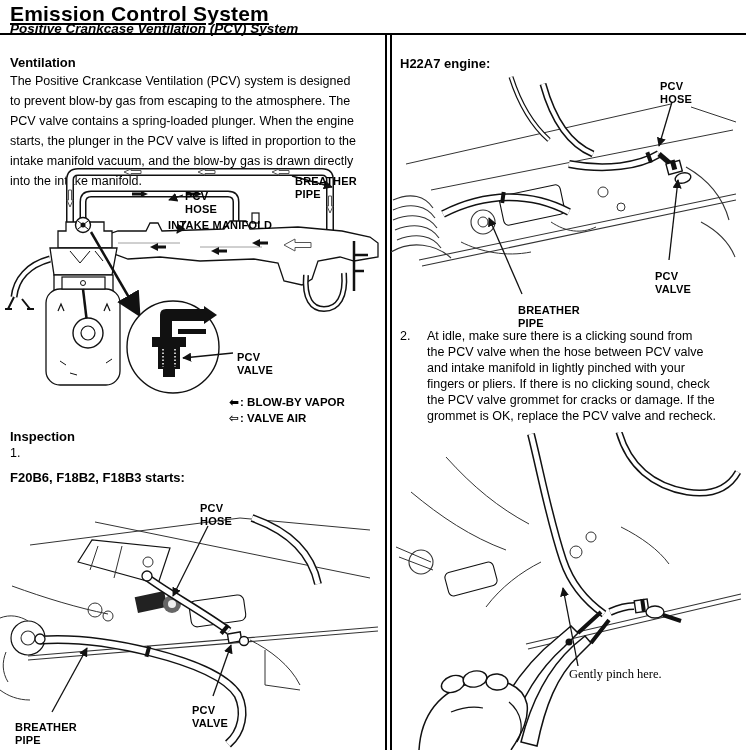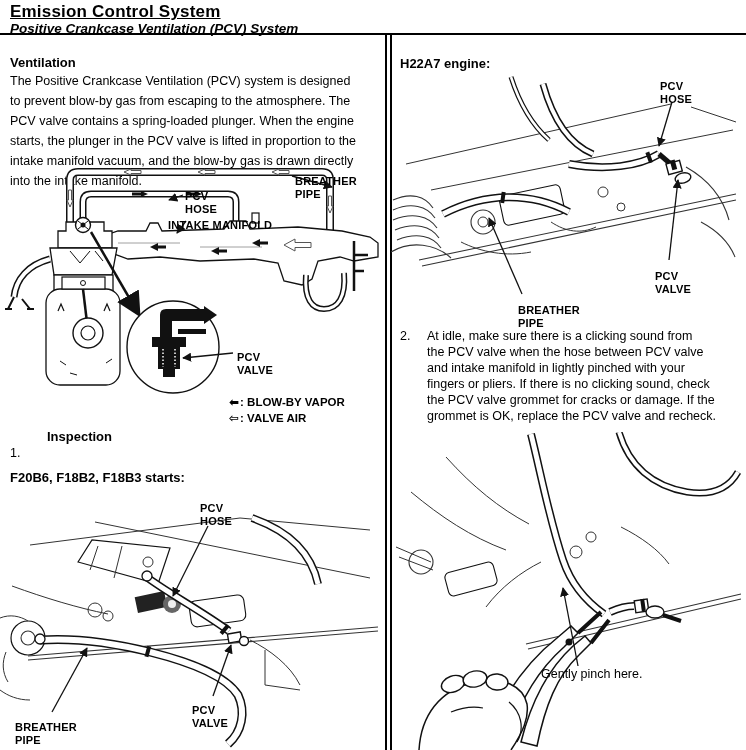--- a/index.html
+++ b/index.html
@@ -3,21 +3,21 @@
 <meta charset="utf-8">
 <style>
   html,body{margin:0;padding:0;}
   body{
     width:746px;height:750px;background:#ffffff;color:#000;
     font-family:"Liberation Sans","DejaVu Sans",sans-serif;
     position:relative;overflow:hidden;
   }
   .abs{position:absolute;}
   
-  .page-title{left:10px;top:2px;font-size:17px;font-weight:bold;text-decoration:underline;letter-spacing:.2px;}
+  .page-title{left:10px;top:2px;font-size:21px;font-weight:bold;text-decoration:underline;letter-spacing:.2px;}
   .page-subtitle{left:10px;top:21px;font-size:13.5px;font-weight:bold;font-style:italic;}
   .rule-h{left:0;top:33px;width:746px;height:2px;background:#000;}
   .rule-v{top:35px;width:2px;height:715px;background:#000;}
   .rule-v.v1{left:385px;}
   .rule-v.v2{left:390px;}
   
   .sec-heading{font-size:13px;font-weight:bold;}
   .body-text{font-size:12.5px;line-height:20px;white-space:pre-line;}
   .step{display:flex;font-size:12.5px;line-height:16px;}
   .step .num{width:27px;flex:0 0 27px;}
@@ -132,21 +132,21 @@
   <div class="legend-row">
     <span class="ic">⬅</span>
     <span>: BLOW-BY VAPOR</span>
   </div>
   <div class="legend-row">
     <span class="ic">⇦</span>
     <span>: VALVE AIR</span>
   </div>
 </div>
 
-<div class="abs sec-heading" style="left:10px;top:429px;margin-left:37px;">Inspection</div>
+<div class="abs sec-heading" style="left:10px;top:429px;">Inspection</div>
 <div class="abs step" style="left:10px;top:445px;width:360px;">
   <span class="num">1.</span>
 </div>
 <div class="abs sec-heading" style="left:10px;top:470px;">F20B6, F18B2, F18B3 starts:</div>
 
 <svg class="abs" style="left:0;top:490px;" width="386" height="260" viewBox="0 0 386 260">
   <defs>
     <marker id="ah2" viewBox="0 0 10 10" refX="9" refY="5" markerWidth="7" markerHeight="7" orient="auto-start-reverse">
         <path d="M0 0L10 5L0 10z" fill="#111"></path>
       </marker>
@@ -309,13 +309,13 @@
   </g>
   <g>
     <path d="M28,318 C30,284 48,258 84,250 C112,244 132,254 136,272 C138,286 132,300 120,318" fill="#fff" stroke="#111" stroke-width="1.5"></path>
     <ellipse cx="62" cy="252" rx="12" ry="8" fill="#fff" stroke="#111" stroke-width="1.4" transform="rotate(-20 62 252)"></ellipse>
     <ellipse cx="84" cy="247" rx="12" ry="8" fill="#fff" stroke="#111" stroke-width="1.4" transform="rotate(-10 84 247)"></ellipse>
     <ellipse cx="106" cy="250" rx="11" ry="8" fill="#fff" stroke="#111" stroke-width="1.4" transform="rotate(5 106 250)"></ellipse>
     <path d="M118,270 C130,280 134,296 126,310 M60,280 C70,276 82,274 92,276" stroke="#111" stroke-width="1.2" fill="none"></path>
   </g>
   <line x1="187" y1="234" x2="172" y2="156" stroke="#111" stroke-width="1.3" marker-end="url(#ah4)"></line>
 </svg>
-<div class="abs dlabel-light" style="left:541px;top:667px;">Gently pinch here.</div>
+<div class="abs dlabel-light" style="left:569px;top:667px;font-family:Liberation Serif, serif;">Gently pinch here.</div>
 
 </body></html>

